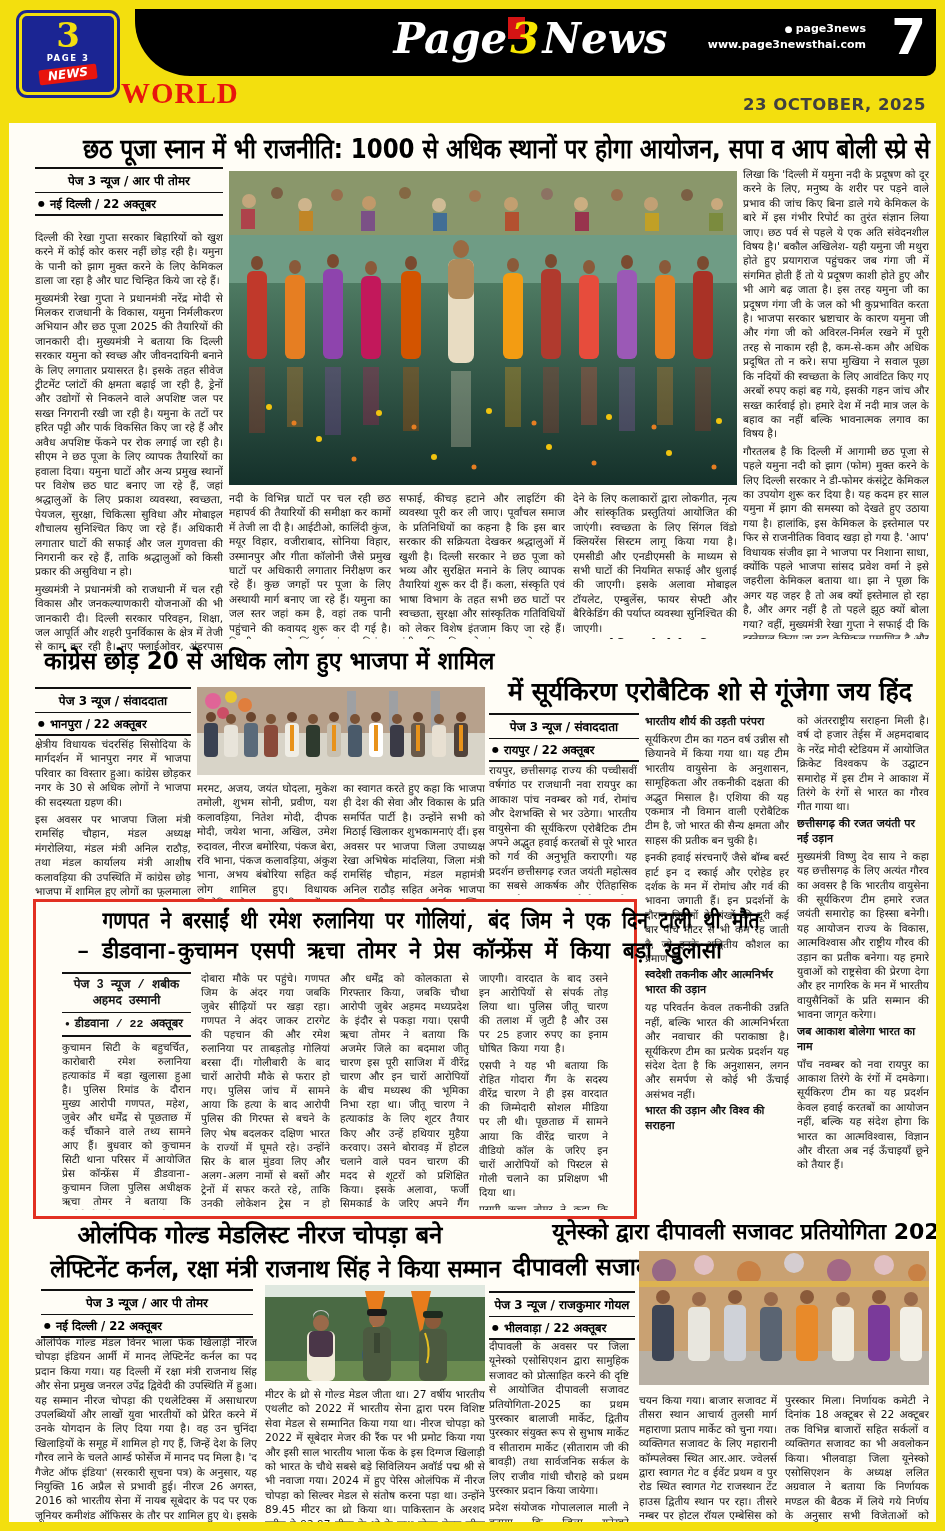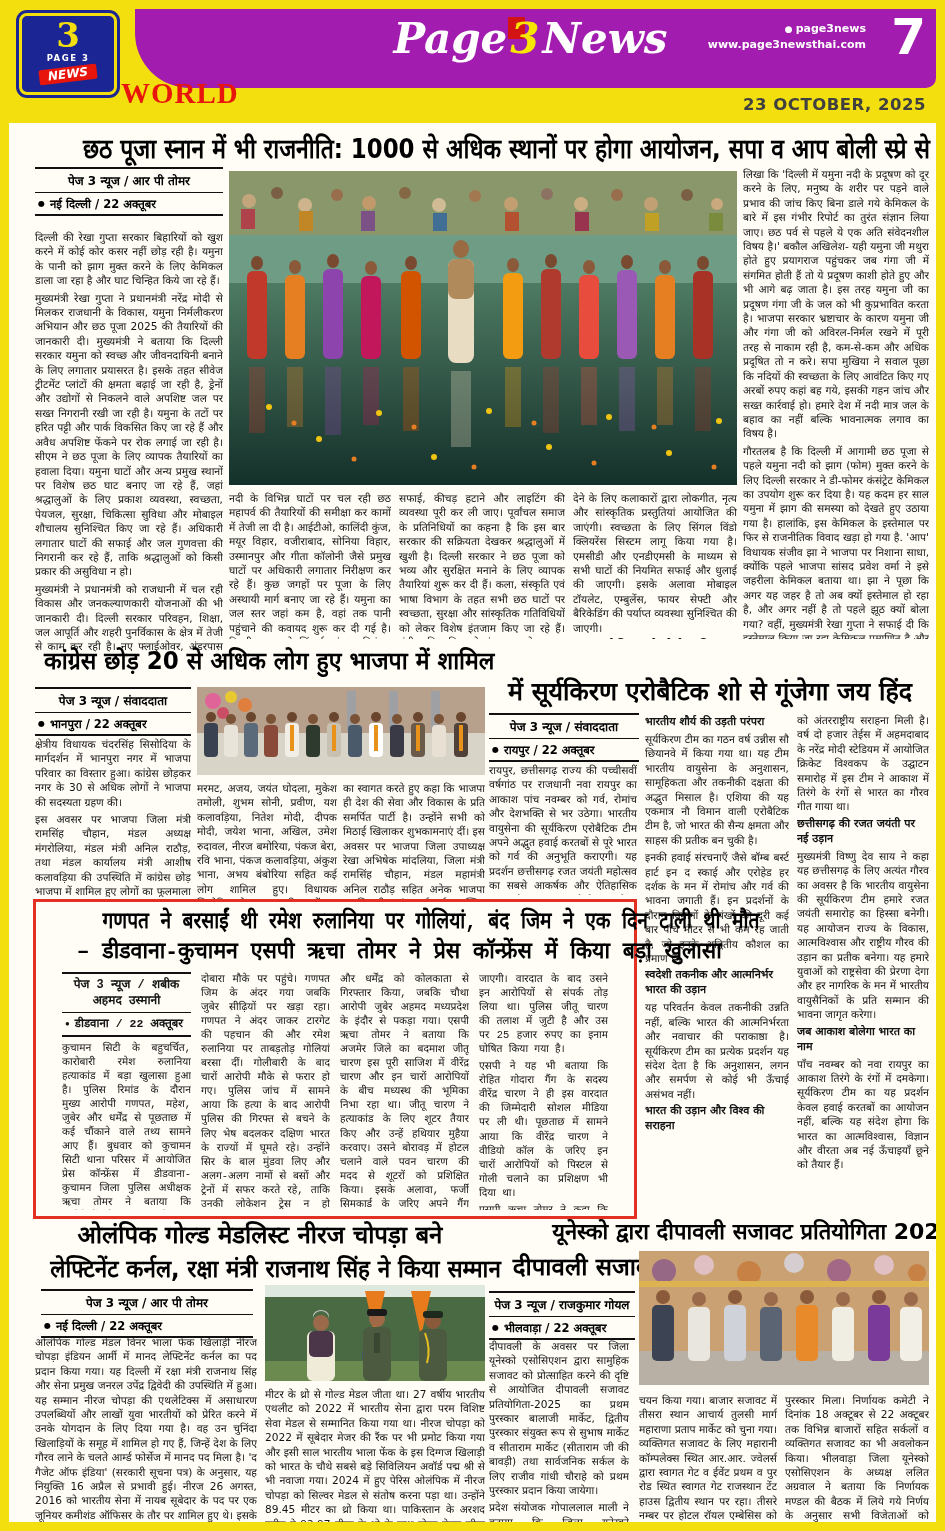--- a/index.html
+++ b/index.html
@@ -1,21 +1,21 @@
 <!DOCTYPE html>
 <html><head>
 <meta charset="utf-8">
 <style>
   html,body{margin:0;padding:0;}
   body{width:945px;font-family:"DejaVu Sans",sans-serif;background:#666;}
   .page{position:relative;width:945px;height:1531px;background:#fffdf6;border:9px solid #f3df0e;box-sizing:border-box;overflow:hidden;}
 
   
   .header{position:absolute;left:0;top:0;width:927px;height:114px;background:#f3df0e;}
-  .blue-band{position:absolute;left:126px;top:0;right:0;height:79px;background:#a21caf;border-radius:0 0 10px 55px;}
+  .blue-band{position:absolute;left:126px;top:0;right:0;height:67px;background:#000000;border-radius:0 0 10px 55px;}
   .logo{position:absolute;left:10px;top:4px;width:92px;height:76px;background:#1b2593;border:3px solid #f3df0e;box-shadow:0 0 0 3px #1b2593;border-radius:8px;text-align:center;z-index:3;}
   .logo-3{display:block;color:#f3df0e;font-family:"DejaVu Serif",serif;font-weight:700;font-size:34px;line-height:36px;margin-top:1px;}
   .logo-page3{display:block;color:#fff;font-size:8.5px;font-weight:700;letter-spacing:1.5px;}
   .logo-news{display:inline-block;background:#e8150d;color:#fff;font-style:italic;font-weight:700;font-size:12px;padding:0 9px 1px;transform:rotate(-7deg);border-radius:2px;margin-top:2px;}
   .world{position:absolute;left:112px;top:68px;color:#e8150d;font-family:"Liberation Serif",serif;font-weight:700;font-size:29px;letter-spacing:1px;z-index:2;}
   .brand{position:absolute;left:140px;right:150px;top:4px;text-align:center;color:#fff;font-family:"DejaVu Serif",serif;font-style:italic;font-weight:700;font-size:42px;line-height:52px;white-space:nowrap;}
   .brand-3{color:#f7e600;padding:0 3px;background-image:linear-gradient(#d41414,#d41414);background-size:17px 22px;background-position:1px 3px;background-repeat:no-repeat;}
   .band-right{position:absolute;right:70px;top:12px;text-align:right;color:#fff;font-size:11px;font-weight:700;line-height:16px;}
   .band-right .dot{font-size:9px;margin-right:3px;}
   .pagenum{position:absolute;right:10px;top:-2px;color:#fff;font-size:50px;font-weight:700;line-height:60px;}

